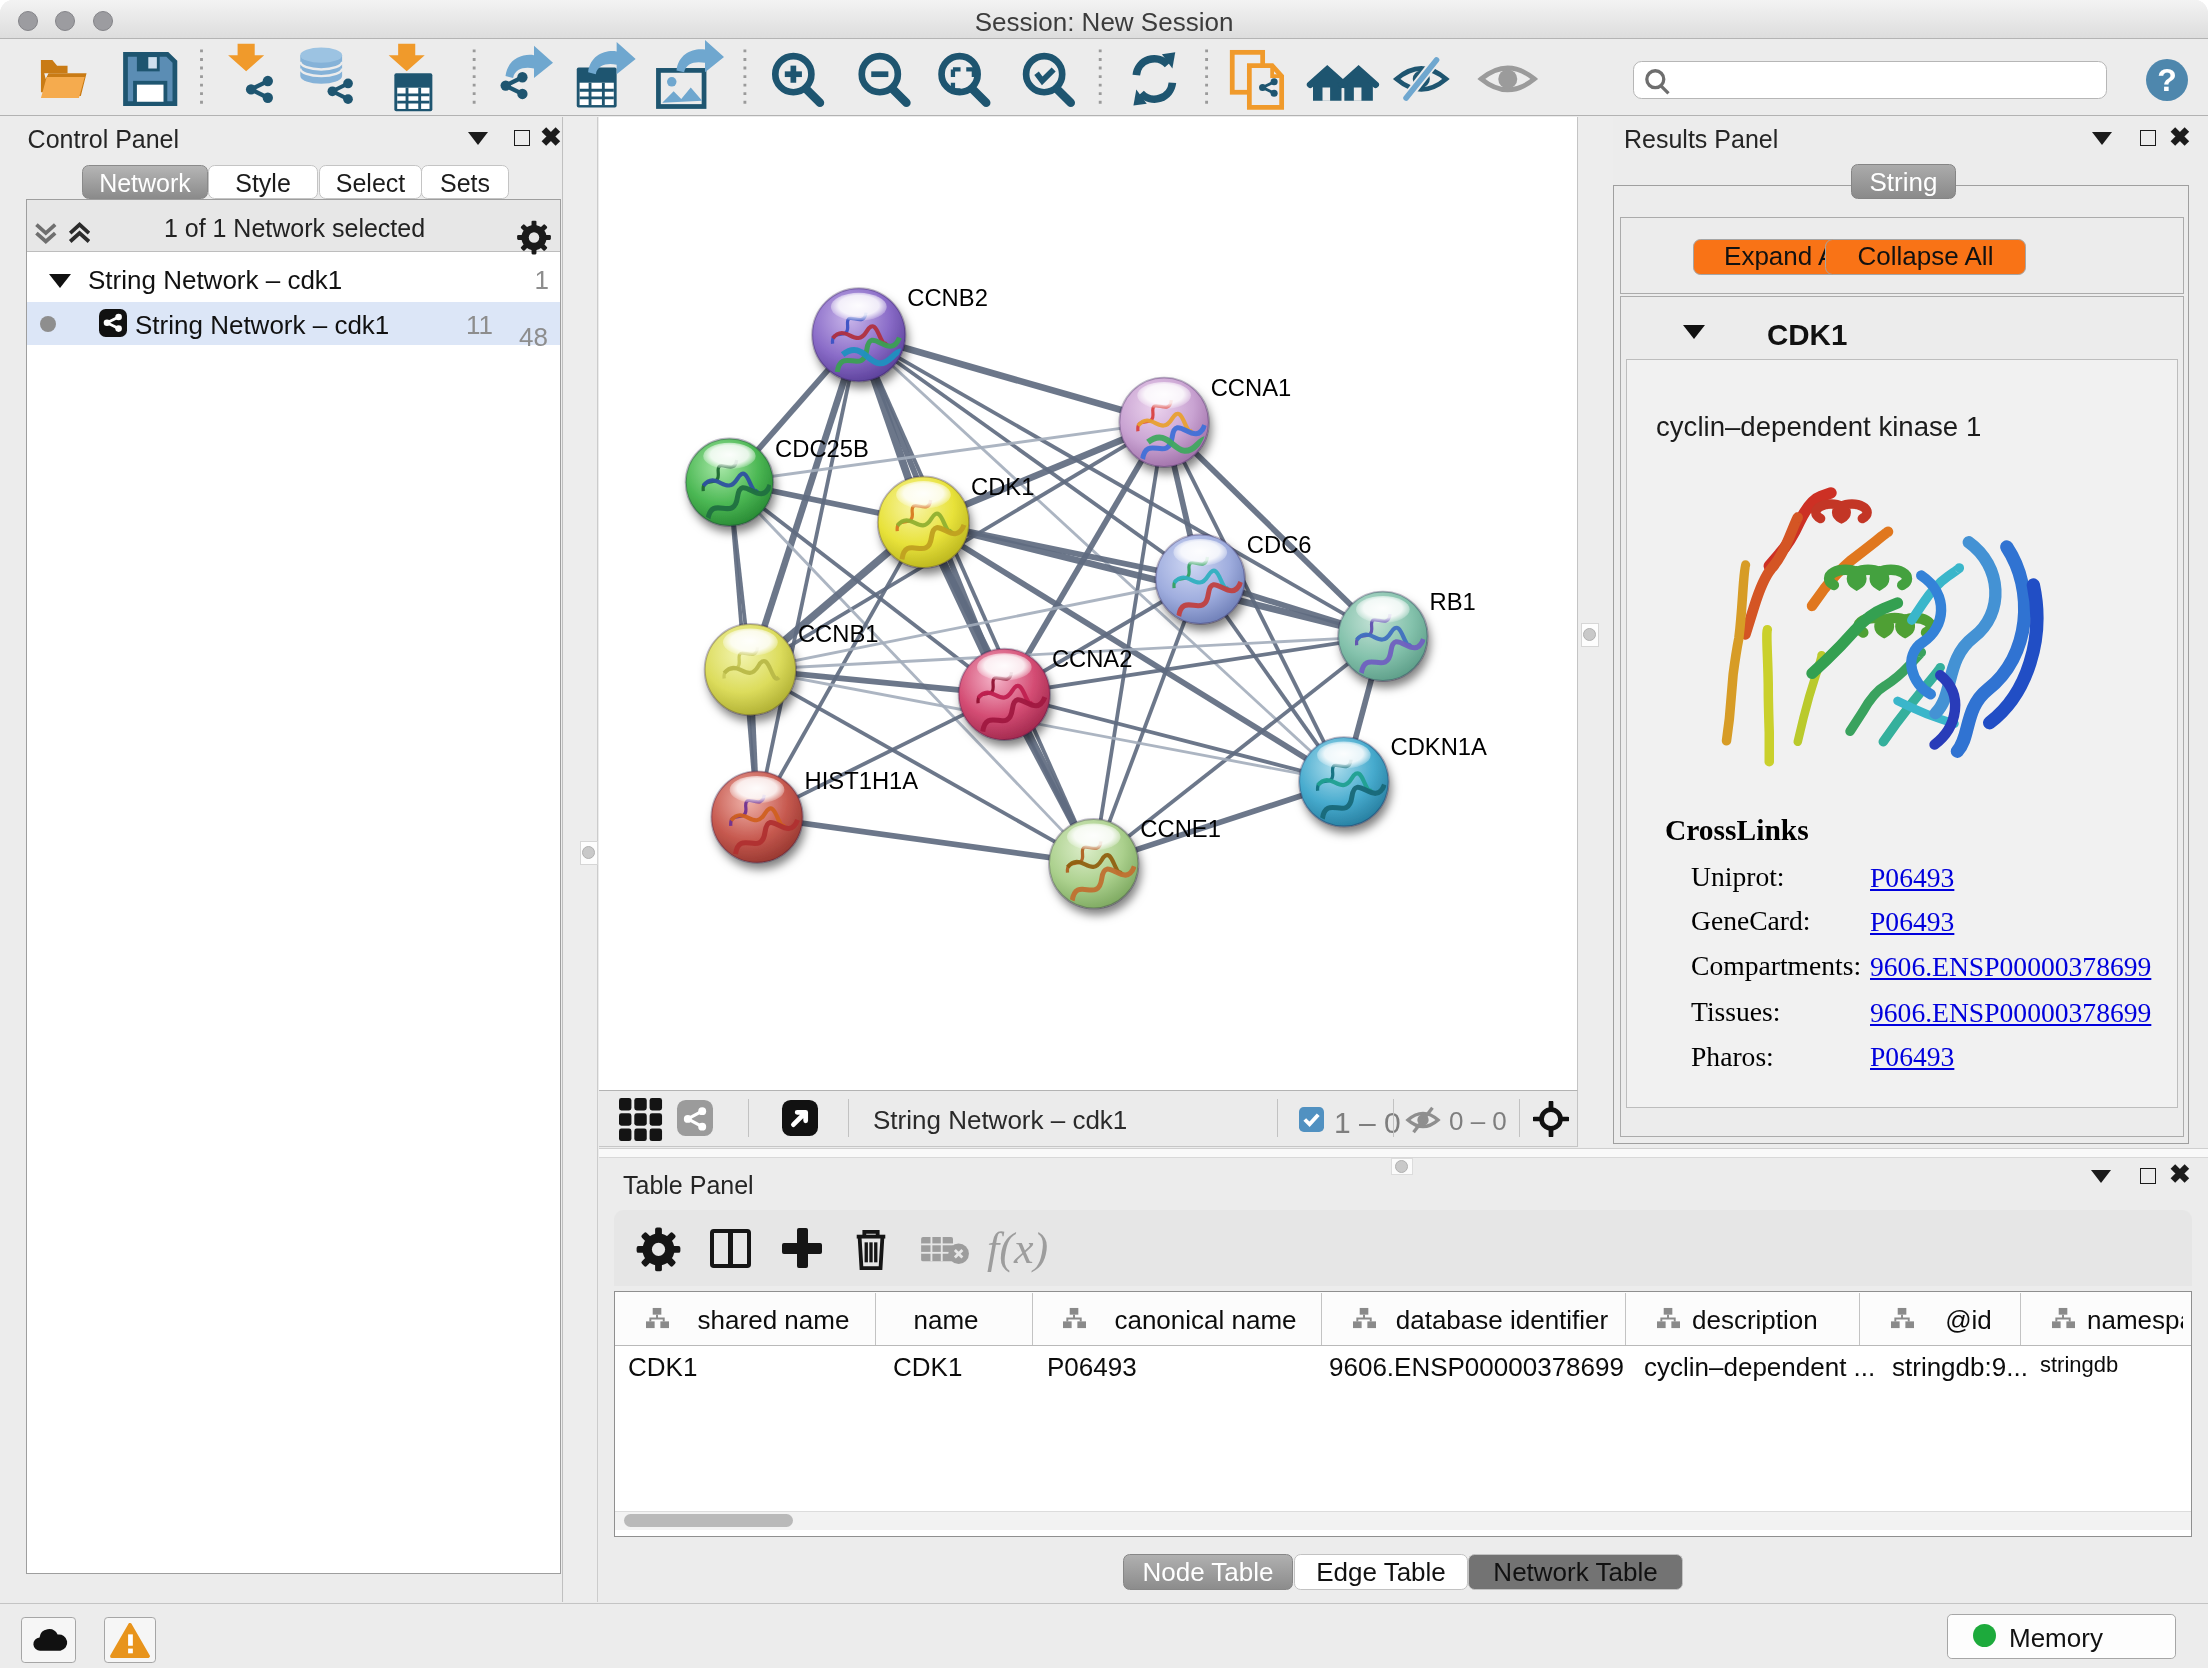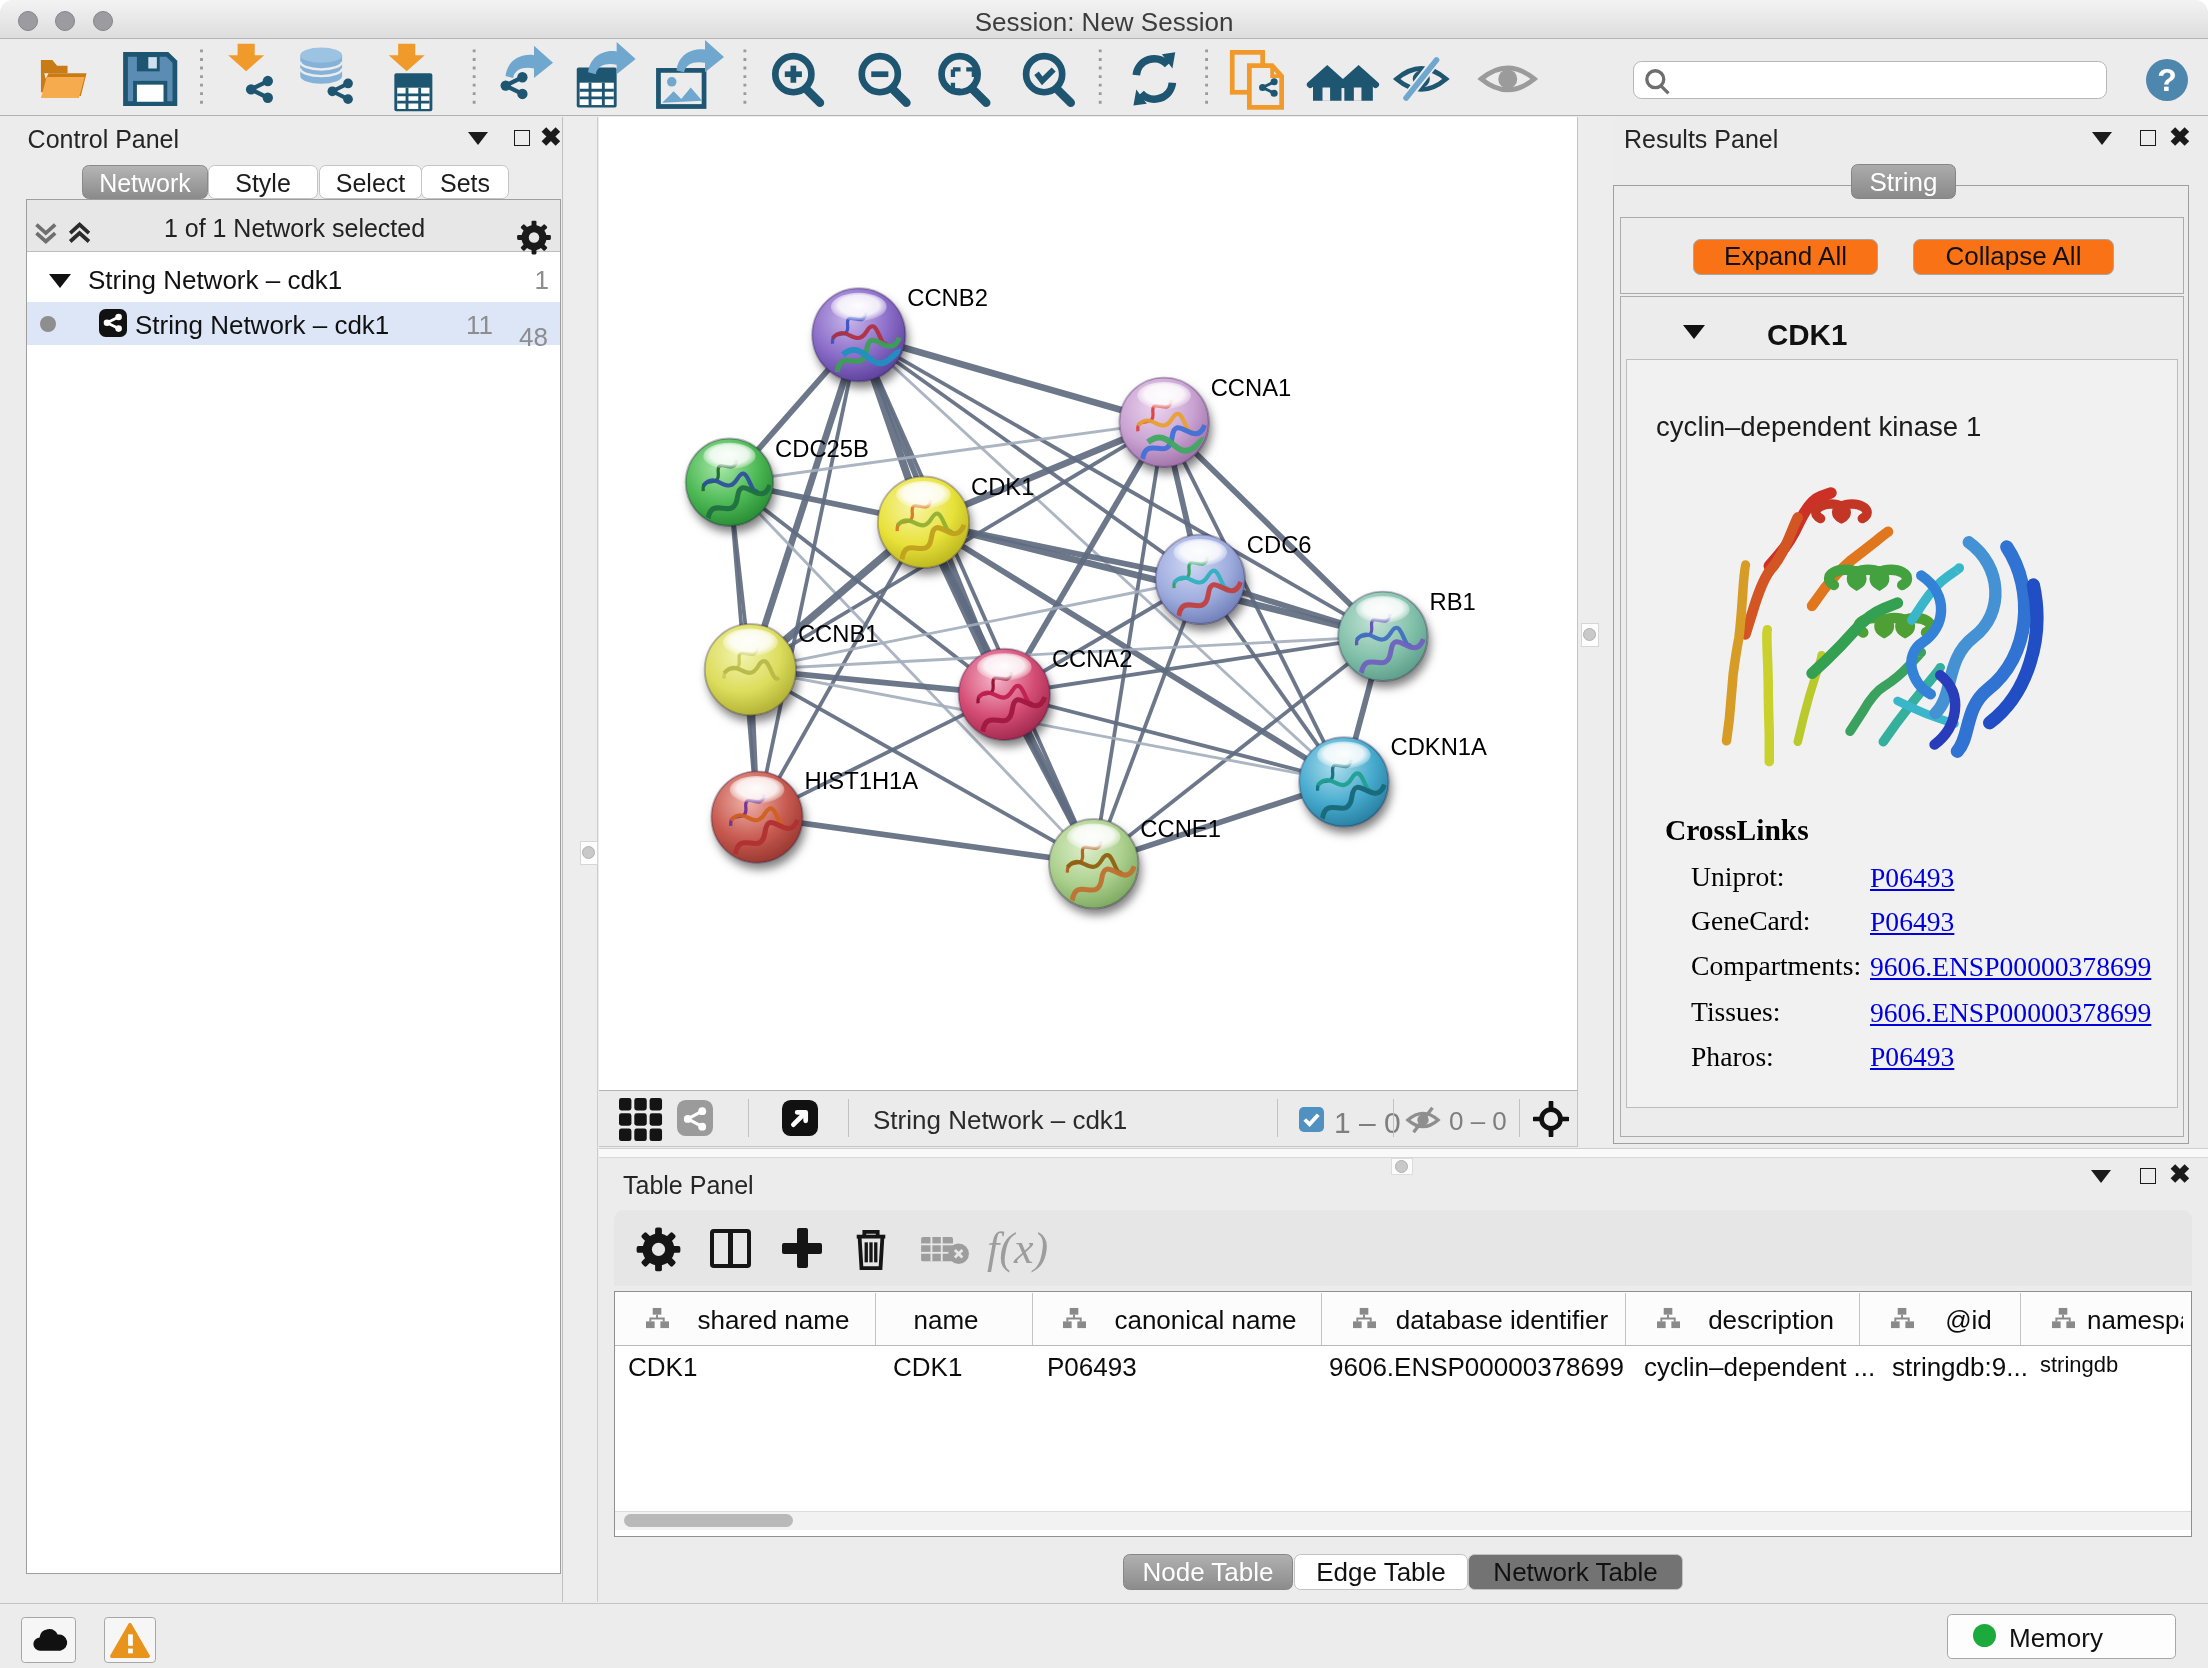--- a/index.html
+++ b/index.html
@@ -553,21 +553,21 @@
 <div class="abs" style="left:1581px;top:623px;width:18px;height:24px;background:#fdfdfd;border:1px solid #d6d6d6;"></div>
 <div class="abs" style="left:1583px;top:628px;width:13.3px;height:13.3px;border-radius:50%;background:#c9c9c9;border:1px solid #b0b0b0;"></div>
     <div class="abs panel-title" style="left:1624px;top:125px;">Results Panel</div>
 <div class="abs tri-d" style="left:2092px;top:132px;"></div>
 <div class="abs sq" style="left:2140px;top:130px;"></div>
 <div class="abs xx" style="left:2169px;top:122px;">✖</div>
 <div class="abs" style="left:1613px;top:185px;width:576px;height:959px;border:1px solid #9f9f9f;background:#ececec;"></div>
 <div class="abs" style="left:1851px;top:164px;width:105px;height:35px;border-radius:6.7px;background:linear-gradient(#ababab,#8a8a8a);border:1px solid #858585;color:#fff;font-size:26px;text-align:center;line-height:34px;">String</div>
 <div class="abs" style="left:1620px;top:217px;width:564px;height:77px;border:1px solid #ababab;"></div>
 <div class="abs btn" style="left:1693px;top:239px;width:185px;height:36px;line-height:33px;">Expand All</div>
-<div class="abs btn" style="left:1913px;top:239px;width:201px;height:36px;line-height:33px;">Collapse All</div>
+<div class="abs btn" style="left:1825px;top:239px;width:201px;height:36px;line-height:33px;">Collapse All</div>
 <div class="abs" style="left:1620px;top:296px;width:564px;height:841px;border:1px solid #ababab;"></div>
 <div class="abs" style="left:1683px;top:325px;width:0;height:0;border-left:11.4px solid transparent;border-right:11.4px solid transparent;border-top:14.3px solid #111;"></div>
 <div class="abs" style="left:1767px;top:318px;font-size:29.5px;font-weight:bold;color:#111;">CDK1</div>
 <div class="abs" style="left:1626px;top:359px;width:552px;height:749px;background:#f1f1f1;border:1px solid #bdbdbd;"></div>
 <div class="abs" style="left:1656px;top:371px;font-size:27.6px;color:#1c1c1c;margin-top:40px;">cyclin–dependent kinase 1</div>
 <svg class="abs" style="left:1655px;top:452px;" width="390" height="323" viewBox="0 0 410 340">
 <g fill="none" stroke-linecap="round" opacity="0.97">
 <path d="M120,120 Q120,120 131,107 Q142,95 152,73 Q163,51 174,47 T185,43" stroke="#cc2a1e" stroke-width="12"></path>
 <path d="M95,192 Q95,192 104,163 Q113,134 122,123 Q132,112 141,90 T150,69" stroke="#d4501e" stroke-width="11"></path>
 <path d="M174,70 a16,8.8 0 1,1 22,0 a16,8.8 0 1,1 22,0" stroke="#c23020" stroke-width="10"></path>
@@ -676,21 +676,21 @@
 <path d="M12.5,8 v4 M5.5,15 v-3 h14 v3" fill="none" stroke="#8a8a8a" stroke-width="2"></path>
     </svg>
 <div class="abs" style="left:1388px;top:1305px;width:228px;text-align:center;font-size:26px;color:#0c0c0c;white-space:nowrap;overflow:hidden;">database identifier</div>
 <div class="abs" style="left:1859px;top:1293px;width:1px;height:52px;background:#c3c3c3;"></div>
 <svg class="abs" style="left:1656px;top:1307px;" width="25" height="23" viewBox="0 0 26 24">
 <rect x="8" y="1" width="9" height="7" fill="#8a8a8a"></rect>
       <rect x="1" y="15" width="9" height="7" fill="#8a8a8a"></rect>
       <rect x="16" y="15" width="9" height="7" fill="#8a8a8a"></rect>
 <path d="M12.5,8 v4 M5.5,15 v-3 h14 v3" fill="none" stroke="#8a8a8a" stroke-width="2"></path>
     </svg>
-<div class="abs" style="left:1692px;top:1305px;width:158px;text-align:center;font-size:26px;color:#0c0c0c;white-space:nowrap;overflow:hidden;">description</div>
+<div class="abs" style="left:1692px;top:1305px;width:158px;text-align:left;font-size:26px;color:#0c0c0c;white-space:nowrap;overflow:hidden;">description</div>
 <div class="abs" style="left:2020px;top:1293px;width:1px;height:52px;background:#c3c3c3;"></div>
 <svg class="abs" style="left:1890px;top:1307px;" width="25" height="23" viewBox="0 0 26 24">
 <rect x="8" y="1" width="9" height="7" fill="#8a8a8a"></rect>
       <rect x="1" y="15" width="9" height="7" fill="#8a8a8a"></rect>
       <rect x="16" y="15" width="9" height="7" fill="#8a8a8a"></rect>
 <path d="M12.5,8 v4 M5.5,15 v-3 h14 v3" fill="none" stroke="#8a8a8a" stroke-width="2"></path>
     </svg>
 <div class="abs" style="left:1926px;top:1305px;width:85px;text-align:center;font-size:26px;color:#0c0c0c;white-space:nowrap;overflow:hidden;">@id</div>
 <svg class="abs" style="left:2051px;top:1307px;" width="25" height="23" viewBox="0 0 26 24">
 <rect x="8" y="1" width="9" height="7" fill="#8a8a8a"></rect>

